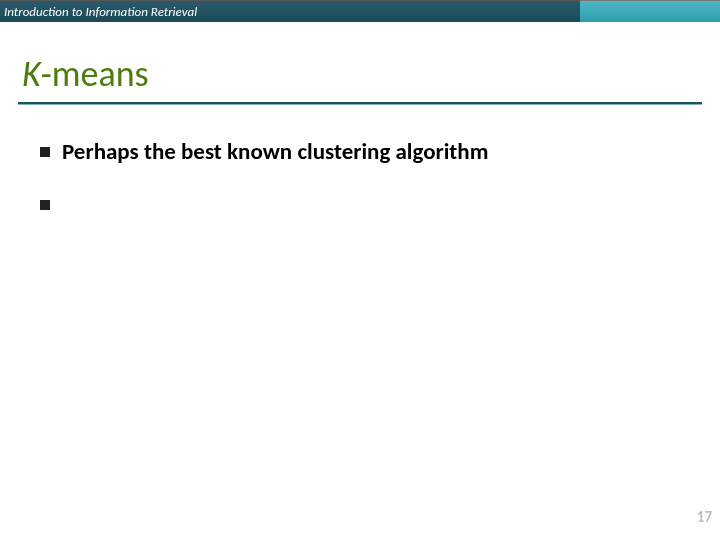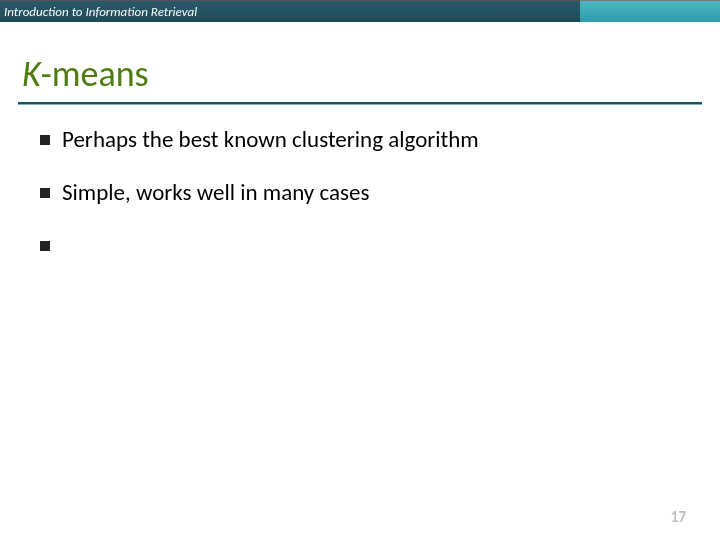--- a/index.html
+++ b/index.html
@@ -5,25 +5,25 @@
   * { margin: 0; padding: 0; box-sizing: border-box; }
   html, body { width: 720px; height: 540px; background: #fff; font-family: Calibri, Arial, sans-serif; color: #000; }
   .slide { width: 720px; height: 540px; position: relative; }
   .topbar { display: flex; height: 22px; }
   .topbar-left { flex: 1; background: #1f4e5f; background: linear-gradient(#2a5a6a,#1d4a59); color: #fff; font-style: italic; font-size: 13px; padding: 3px 6px 0 4px; border-top: 1px solid #555; }
   .topbar-right { width: 140px; background: #3aa8b8; background: linear-gradient(#4fb7c6,#2e9cac); border-top: 1px solid #777; }
   .title-wrap { padding: 30px 0 0 22px; }
   .title { font-size: 36px; font-weight: 400; color: #4d7c0f; }
   .title .k { font-style: italic; }
   .rule { margin: 6px 18px 0 18px; height: 0; border-top: 2px solid #224e61; border-bottom: 1px solid #7fb3c0; }
-  .bullets { padding: 20px 28px 0 40px; }
+  .bullets { padding: 32px 28px 0 40px; font-weight: bold; }
   .bullet { display: flex; align-items: flex-start; margin-bottom: 24px; }
   .sq { width: 10px; height: 10px; background: #222; margin-top: 10px; margin-right: 12px; flex-shrink: 0; }
   .btxt { font-size: 23px; line-height: 1.25; }
-  .pagenum { position: absolute; right: 34px; bottom: 14px; color: #bfbfbf; font-weight: 700; font-size: 15px; }
+  .pagenum { position: absolute; right: 8px; bottom: 14px; color: #bfbfbf; font-weight: 700; font-size: 15px; }
 </style>
 </head>
 <body>
 
 <div class="slide">
   <div class="topbar">
     <div class="topbar-left">Introduction to Information Retrieval</div>
     <div class="topbar-right"></div>
   </div>
 
@@ -34,21 +34,17 @@
   </div>
   <div class="rule"></div>
 
   <div class="bullets">
     <div class="bullet">
       <div class="sq"></div>
       <div class="btxt">Perhaps the best known clustering algorithm</div>
     </div>
     <div class="bullet">
       <div class="sq"></div>
-      <div class="btxt">Simple, works well in many cases</div>
-    </div>
-    <div class="bullet">
-      <div class="sq"></div>
     </div>
   </div>
 
   <div class="pagenum">17</div>
 </div>
 
 </body></html>

